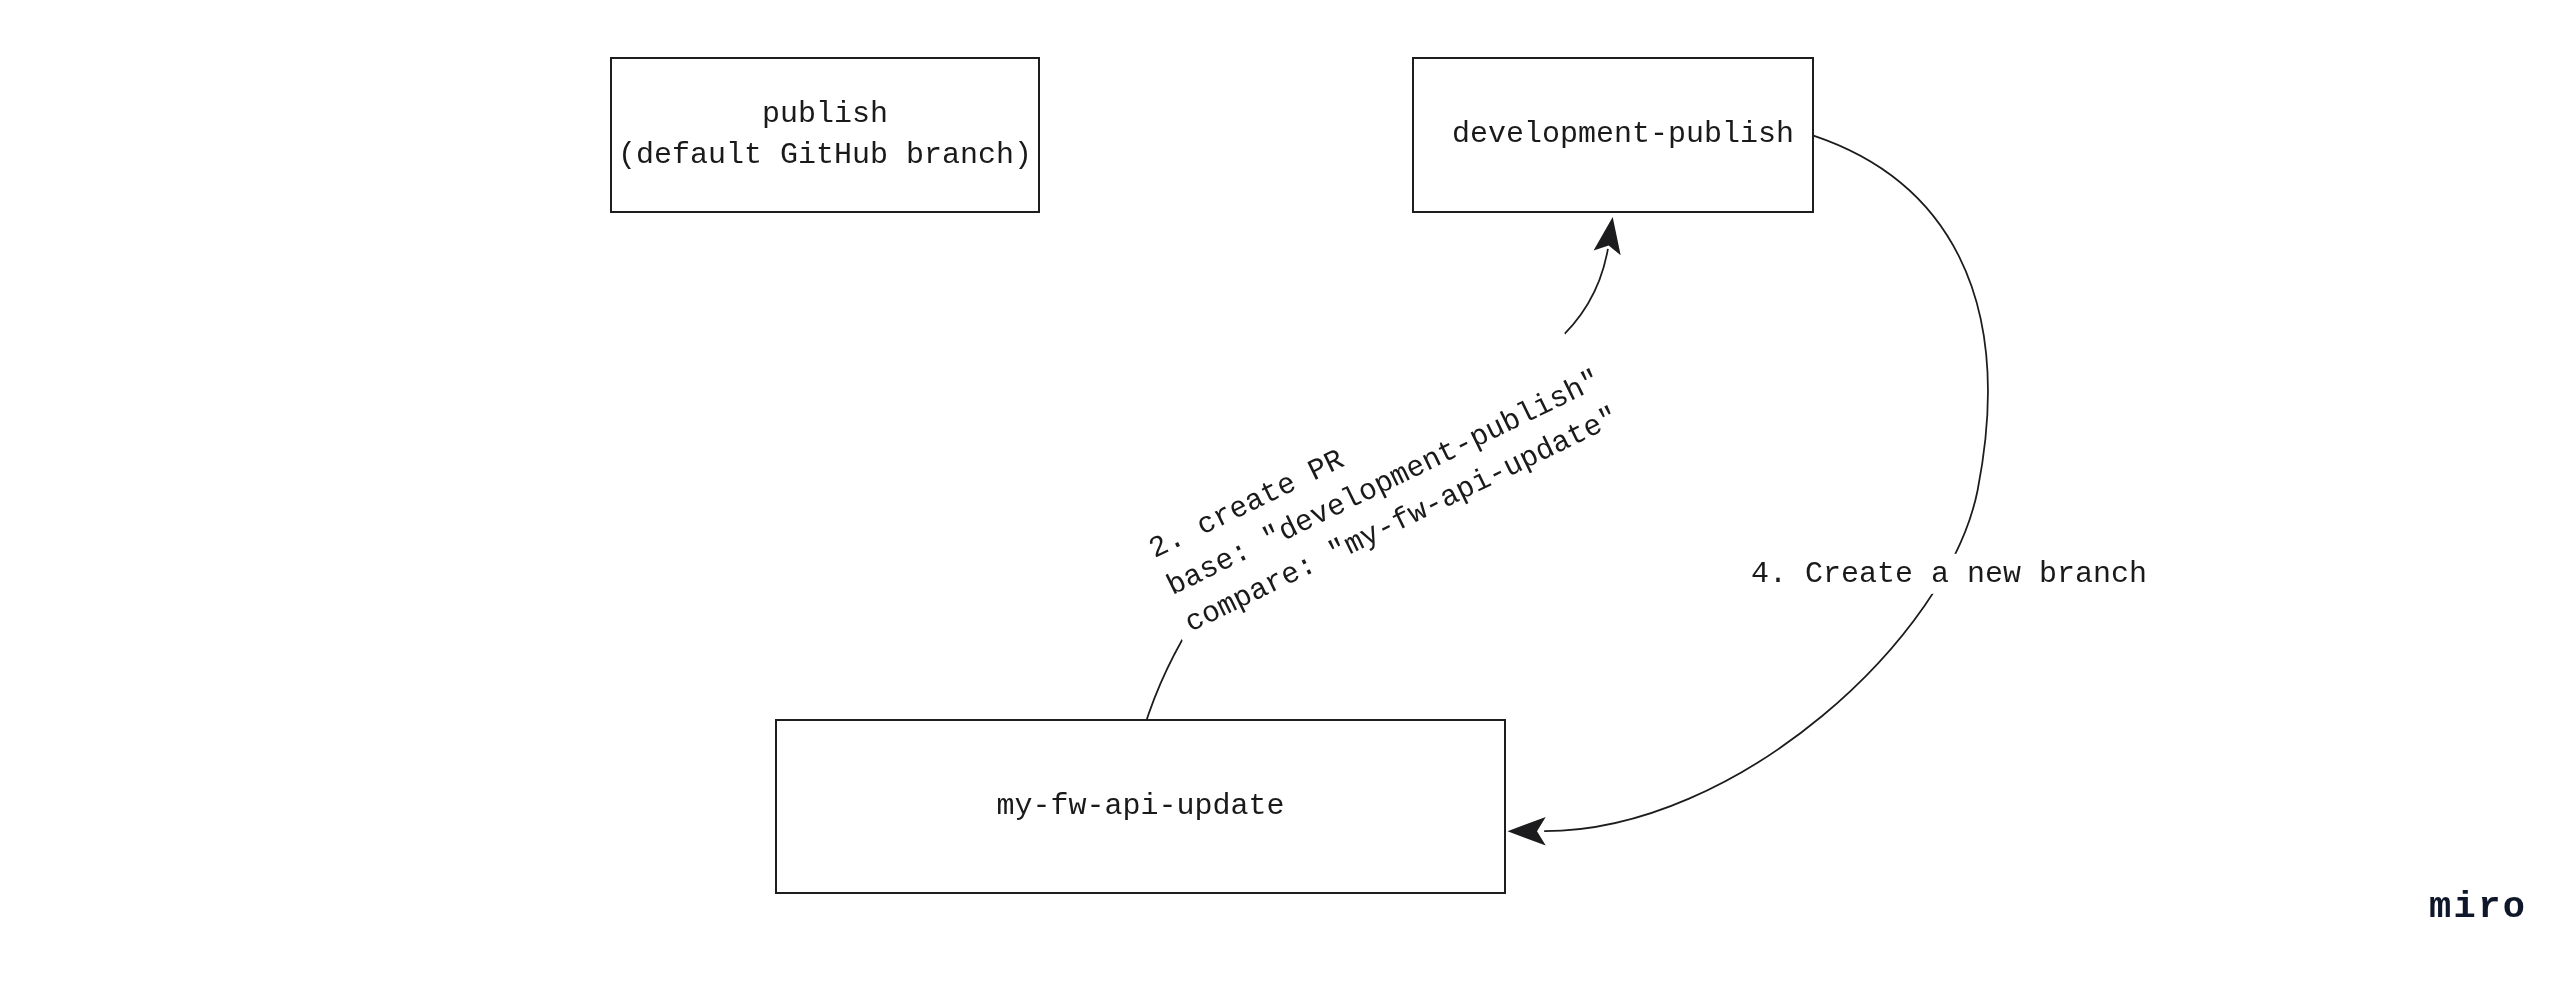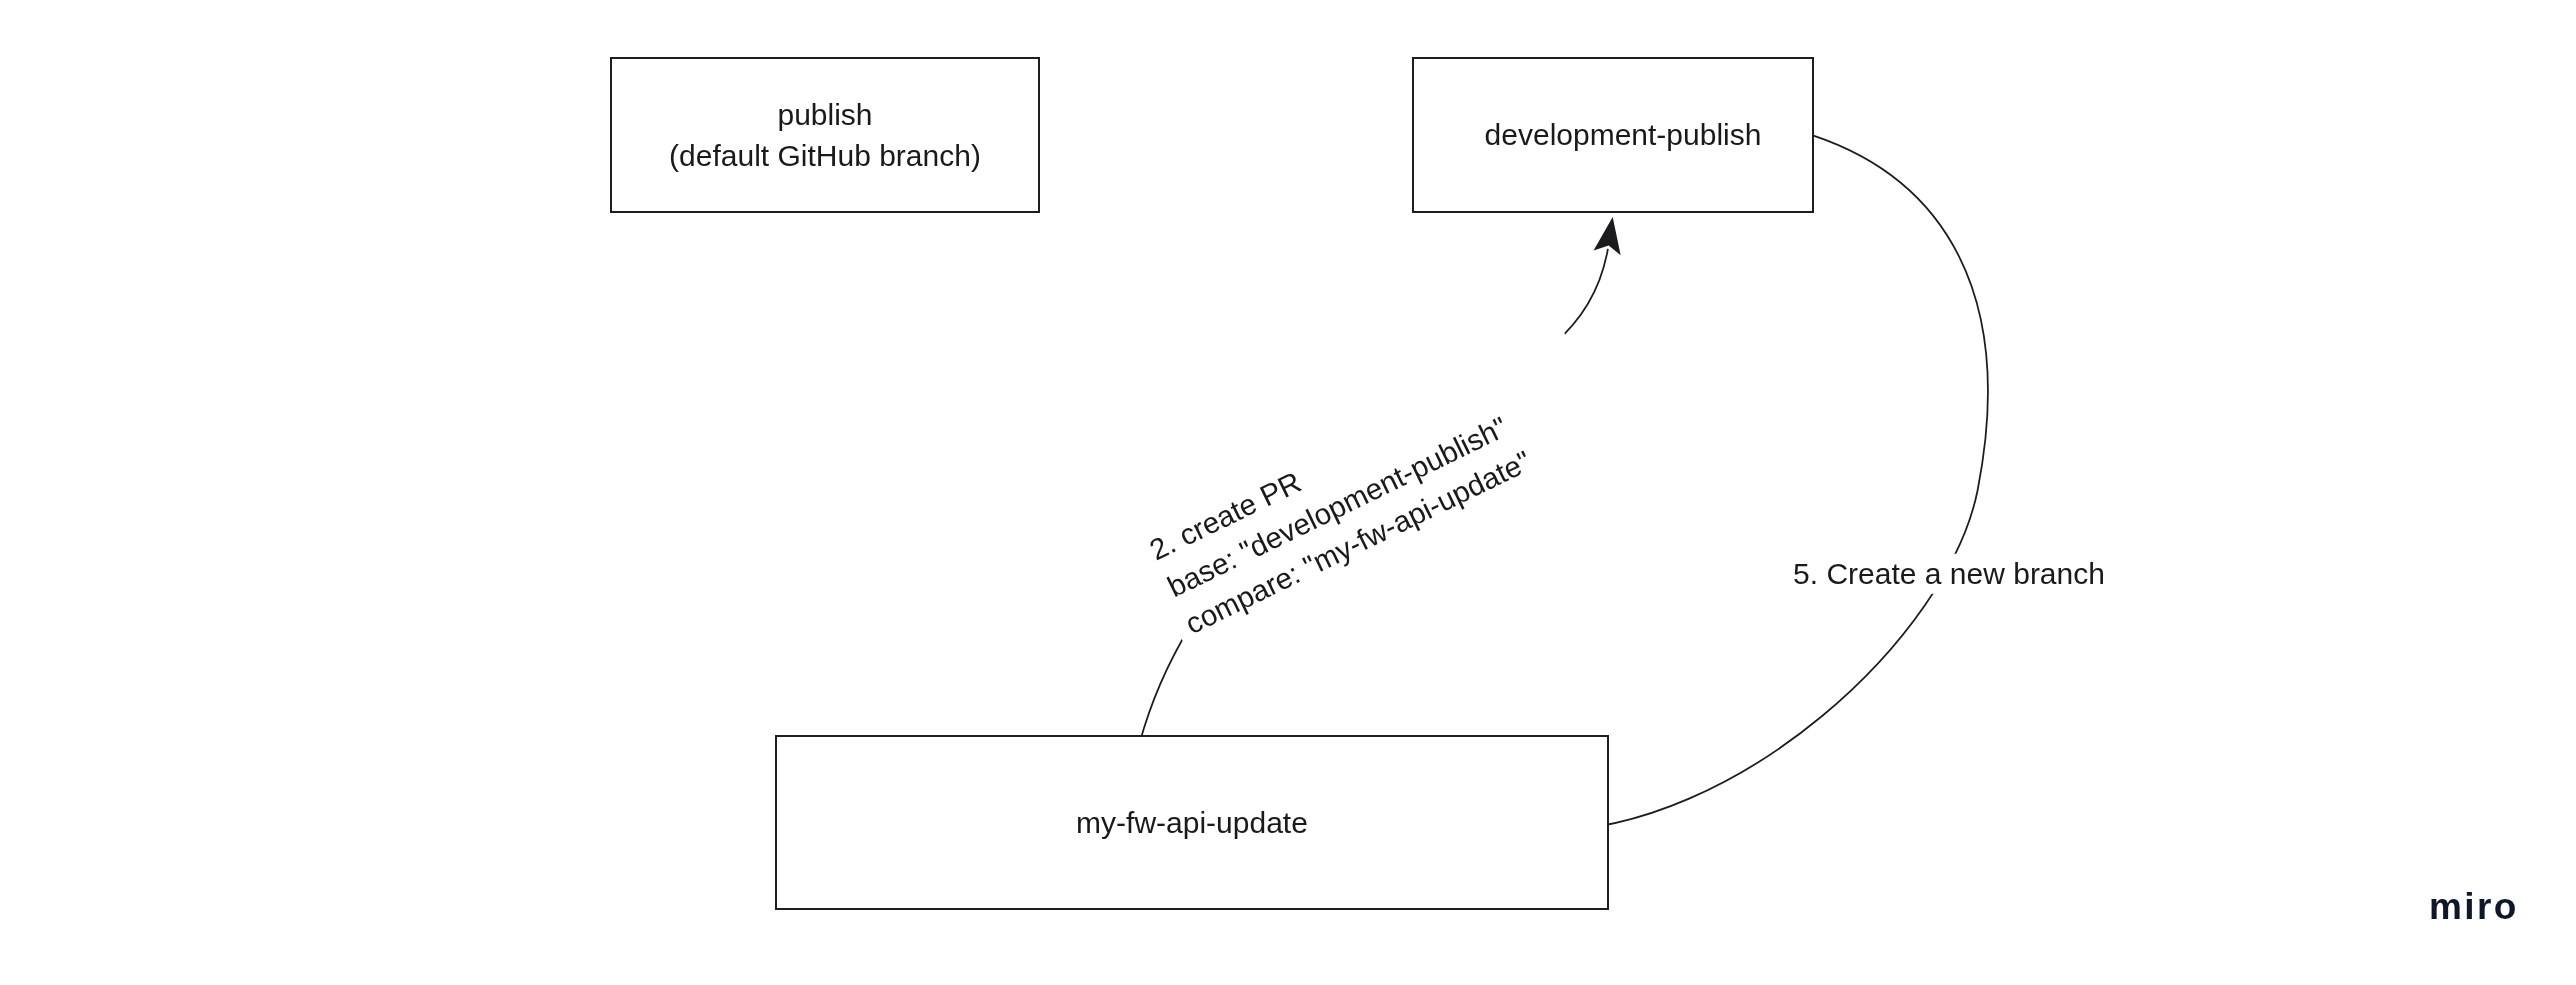--- a/index.html
+++ b/index.html
@@ -6,21 +6,21 @@
     margin: 0;
     padding: 0;
     background: #ffffff;
   }
   #board {
     position: relative;
     width: 2576px;
     height: 986px;
     background: #ffffff;
     overflow: hidden;
-    font-family: Liberation Sans, sans-serif;
+    font-family: Liberation Mono, monospace;
     color: #1a1a1a;
   }
   #connector-layer {
     position: absolute;
     left: 0;
     top: 0;
     z-index: 1;
   }
   .connector-path {
     fill: none;
@@ -54,22 +54,22 @@
   }
   #node-development-publish {
     left: 1412px;
     top: 57px;
     width: 402px;
     height: 156px;
     padding-left: 20px;
   }
   #node-my-fw-api-update {
     left: 775px;
-    top: 735px;
-    width: 834px;
+    top: 719px;
+    width: 731px;
     height: 175px;
   }
   .connector-label {
     position: absolute;
     z-index: 3;
     background: #ffffff;
     color: #1a1a1a;
     white-space: nowrap;
   }
   #label-create-branch {
@@ -126,21 +126,21 @@
   </div>
 
   <div class="node" id="node-development-publish">
     <span>development-publish</span>
   </div>
 
   <div class="node" id="node-my-fw-api-update">
     <span>my-fw-api-update</span>
   </div>
 
-  <div class="connector-label" id="label-create-branch">5. Create a new branch</div>
+  <div class="connector-label" id="label-create-branch">4. Create a new branch</div>
 
   <div class="connector-label" id="label-create-pr">
     <div>2. create PR</div>
     <div>base: "development-publish"</div>
     <div>compare: "my-fw-api-update"</div>
   </div>
 
   <div id="watermark">miro</div>
 
 </div>

